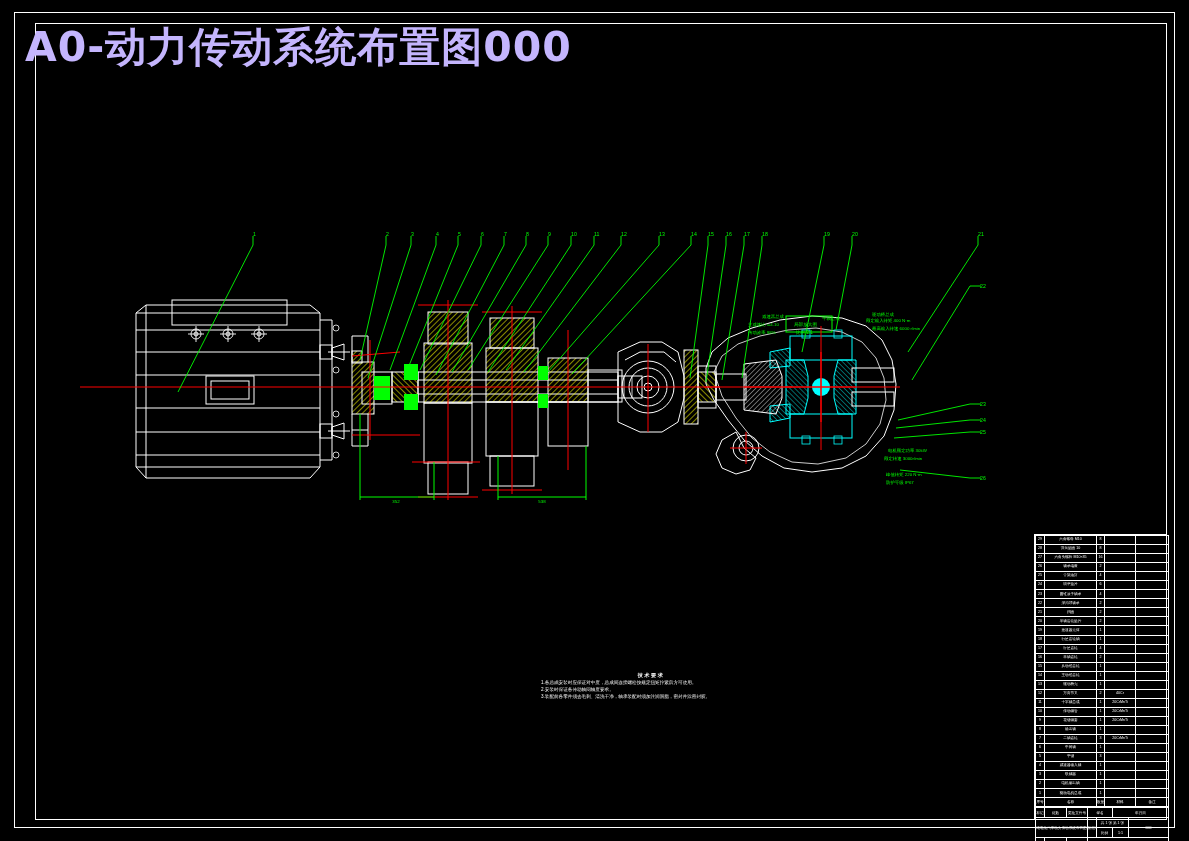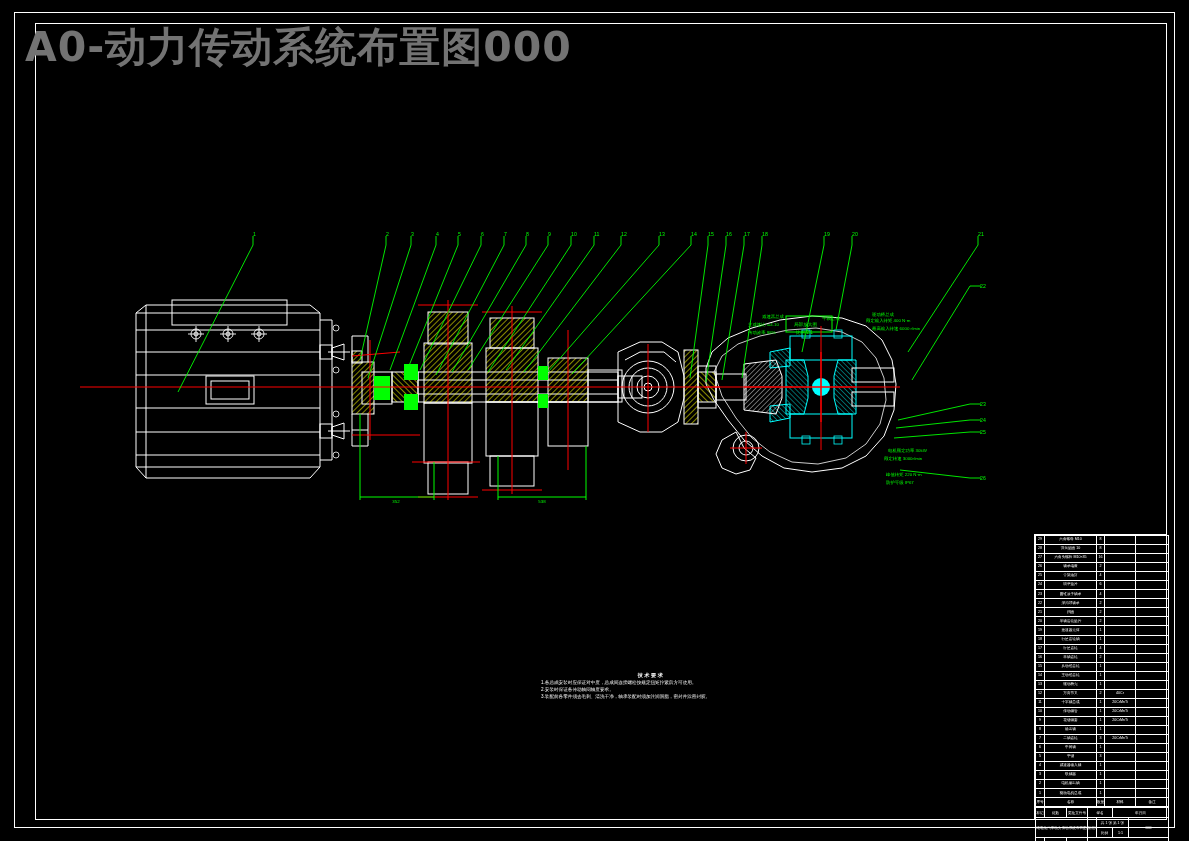--- a/index.html
+++ b/index.html
@@ -5,21 +5,21 @@
   html,body{margin:0;padding:0;background:#000;}
   body{width:1189px;height:841px;overflow:hidden;
        font-family:"Liberation Sans","DejaVu Sans",sans-serif;}
   #root{position:relative;width:1189px;height:841px;background:#000;}
 
   .frame-outer{position:absolute;left:14px;top:12px;width:1161px;height:816px;
                border:1.5px solid #fff;box-sizing:border-box;}
   .frame-inner{position:absolute;left:35px;top:23px;width:1132px;height:797px;
                border:1.2px solid #fff;box-sizing:border-box;}
 
-  .title-main{position:absolute;left:25px;top:20px;color:#737373;
+  .title-main{position:absolute;left:25px;top:20px;color:#c4b5fd;
               font-size:41px;font-weight:bold;letter-spacing:1px;white-space:nowrap;
               font-family:"DejaVu Sans",sans-serif;}
 
   svg.cad{position:absolute;left:0;top:0;width:1189px;height:841px;}
 
   .notes{position:absolute;left:541px;top:672px;width:220px;color:#fff;}
   .notes-title{font-size:5.2px;text-align:center;font-weight:bold;letter-spacing:1.5px;}
   .notes-line{font-size:4.6px;line-height:7px;white-space:nowrap;}
 
   

